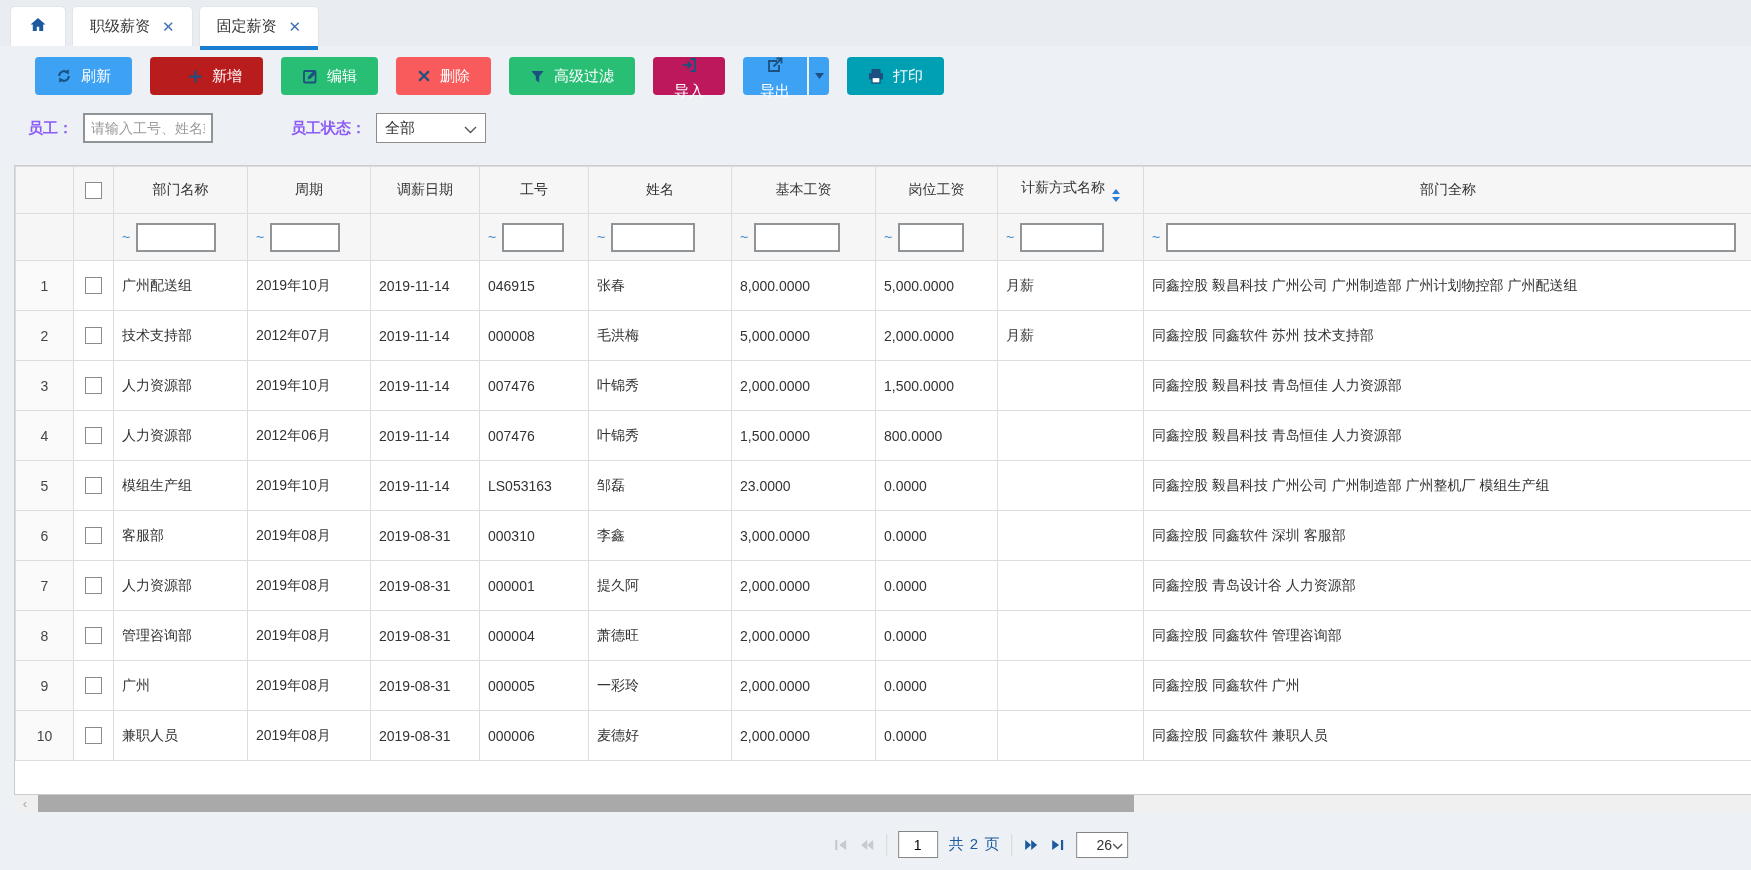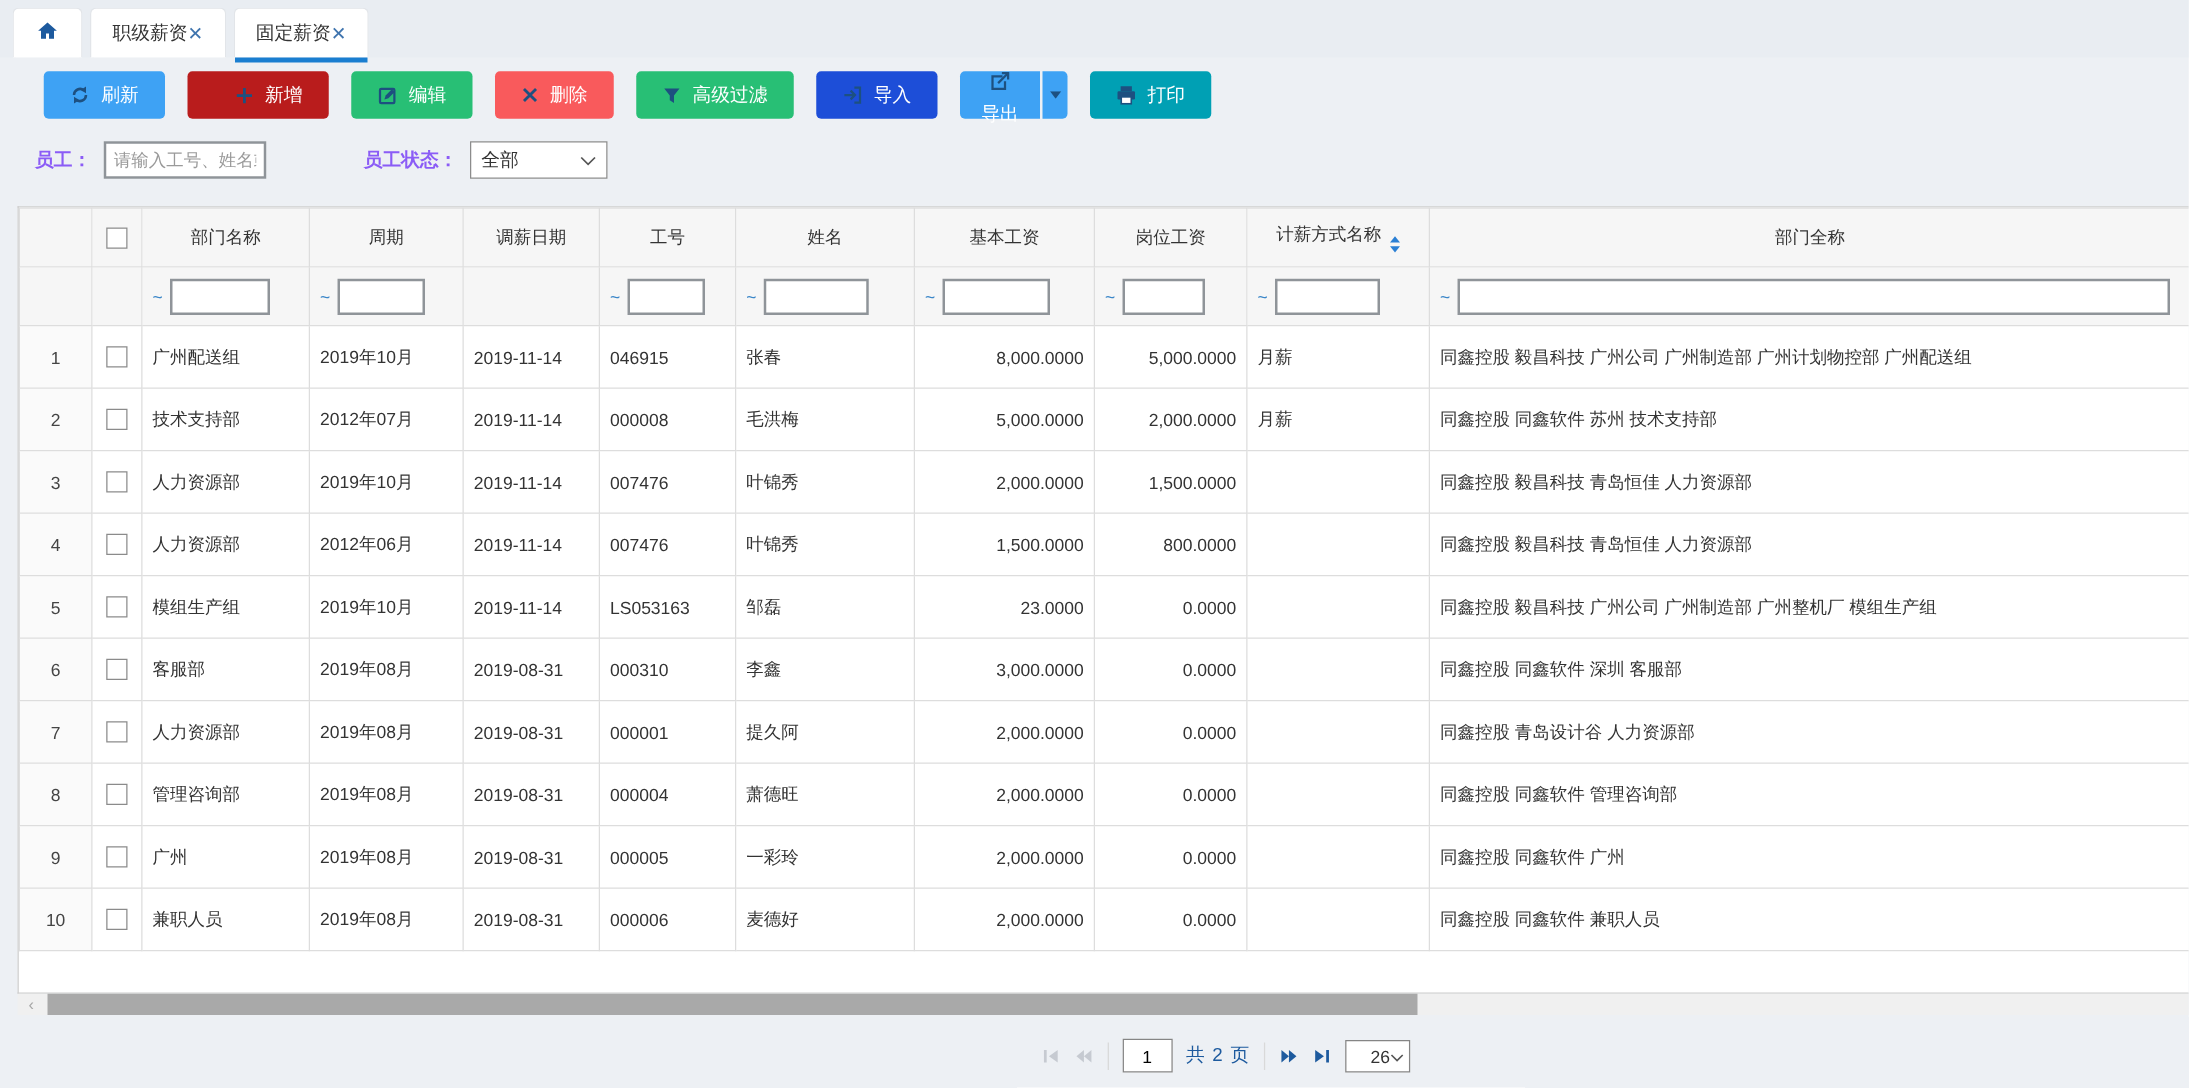--- a/index.html
+++ b/index.html
@@ -9,21 +9,21 @@
     font-family:"Liberation Sans","DejaVu Sans",sans-serif;
     font-size:14px; color:#333;
     position:relative;
   }
 
   
   .tabbar { position:absolute; top:0; left:0; right:0; height:46px;
     display:flex; align-items:flex-end; padding-left:10px; gap:6px; background:#e9edf2; }
   .tab { background:#fff; border:1px solid #e2e5e9; border-bottom:none;
     border-radius:5px 5px 0 0; height:40px; display:flex; align-items:center;
-    padding:0 17px; font-size:15px; color:#333; cursor:pointer; position:relative; }
+    padding:0 17px; gap:12px; font-size:15px; color:#333; cursor:pointer; position:relative; }
   .tab.home { padding:0 18px; }
   .tab .close { color:#3f74ae; font-size:15px; font-weight:bold; cursor:pointer; }
   .tab.active::after { content:""; position:absolute; left:0; right:0; bottom:-4px;
     height:4px; background:#1a7ed0; }
 
   
   .toolbar { position:absolute; top:57px; left:15px; display:flex; gap:18px;margin-left:20px; }
   .btn { height:38px; border:none; border-radius:4px; color:#fff; font-size:15px;
     display:flex; align-items:center; padding:0 21px; gap:9px; cursor:pointer; }
   .btn .ic { display:flex; align-items:center; }
@@ -47,21 +47,21 @@
   .table-wrap { position:absolute; top:165px; left:14px; width:1737px; height:630px;
     overflow:hidden; background:#fff; border:1px solid #ccc; border-right:none; }
   table { border-collapse:collapse; table-layout:fixed; width:1737px; }
   th, td { border:1px solid #ddd; overflow:hidden; white-space:nowrap; }
   thead th { background:#f6f6f6; font-weight:normal; color:#333; font-size:14px; }
   thead tr.hrow th { height:47px; text-align:center; }
   thead tr.frow th { height:47px; text-align:left; padding-left:8px; }
   tbody td { height:50px; background:#fff; font-size:14px; padding:0 8px; }
   tbody td.num { background:#fafafa; text-align:center; color:#444; padding:0; }
   tbody td.cbcell, thead th.cbcell { text-align:center; padding:0; }
-  td.r { text-align:right; }
+  td.r { text-align:left; }
   .cb { display:inline-block; width:17px; height:17px; border:1px solid #8b8b8b;
     background:#fff; vertical-align:middle; cursor:pointer; }
   .tilde { color:#3a86c8; font-size:14px; margin-right:6px; vertical-align:middle; }
   .finput { height:29px; border:2px solid #8f9499; background:#fff; vertical-align:middle;
     font-family:inherit; font-size:13px; padding:0 4px; }
   .sort { display:inline-flex; flex-direction:column; gap:3px; margin-left:7px; vertical-align:-2px; }
   .sort i { display:block; width:0; height:0; border-left:4px solid transparent; border-right:4px solid transparent; }
   .sort .up { border-bottom:5px solid #2a7fd4; }
   .sort .dn { border-top:5px solid #2a7fd4; }
 
@@ -142,21 +142,21 @@
       <span>删除</span>
     </button>
     <button class="btn" style="background: rgb(40, 191, 117);">
       <span class="ic">
         <svg width="15" height="15" viewBox="0 0 16 16">
           <path d="M1.5 2h13L9.8 7.8v6.4L6.2 12V7.8z" fill="#1d5080"></path>
         </svg>
       </span>
       <span>高级过滤</span>
     </button>
-    <button class="btn" style="background: #1d4ed8;">
+    <button class="btn" style="background: #be185d; flex-direction: column;">
       <span class="ic">
         <svg width="16" height="16" viewBox="0 0 16 16">
           <path d="M9.5 2h4.5v12H9.5" fill="none" stroke="#1d5080" stroke-width="1.8"></path>
           <path d="M1.5 8h8" stroke="#1d5080" stroke-width="1.8"></path>
           <path d="M6.5 4.5L10 8l-3.5 3.5" fill="none" stroke="#1d5080" stroke-width="1.8"></path>
         </svg>
       </span>
       <span>导入</span>
     </button>
     <div class="split-group">

